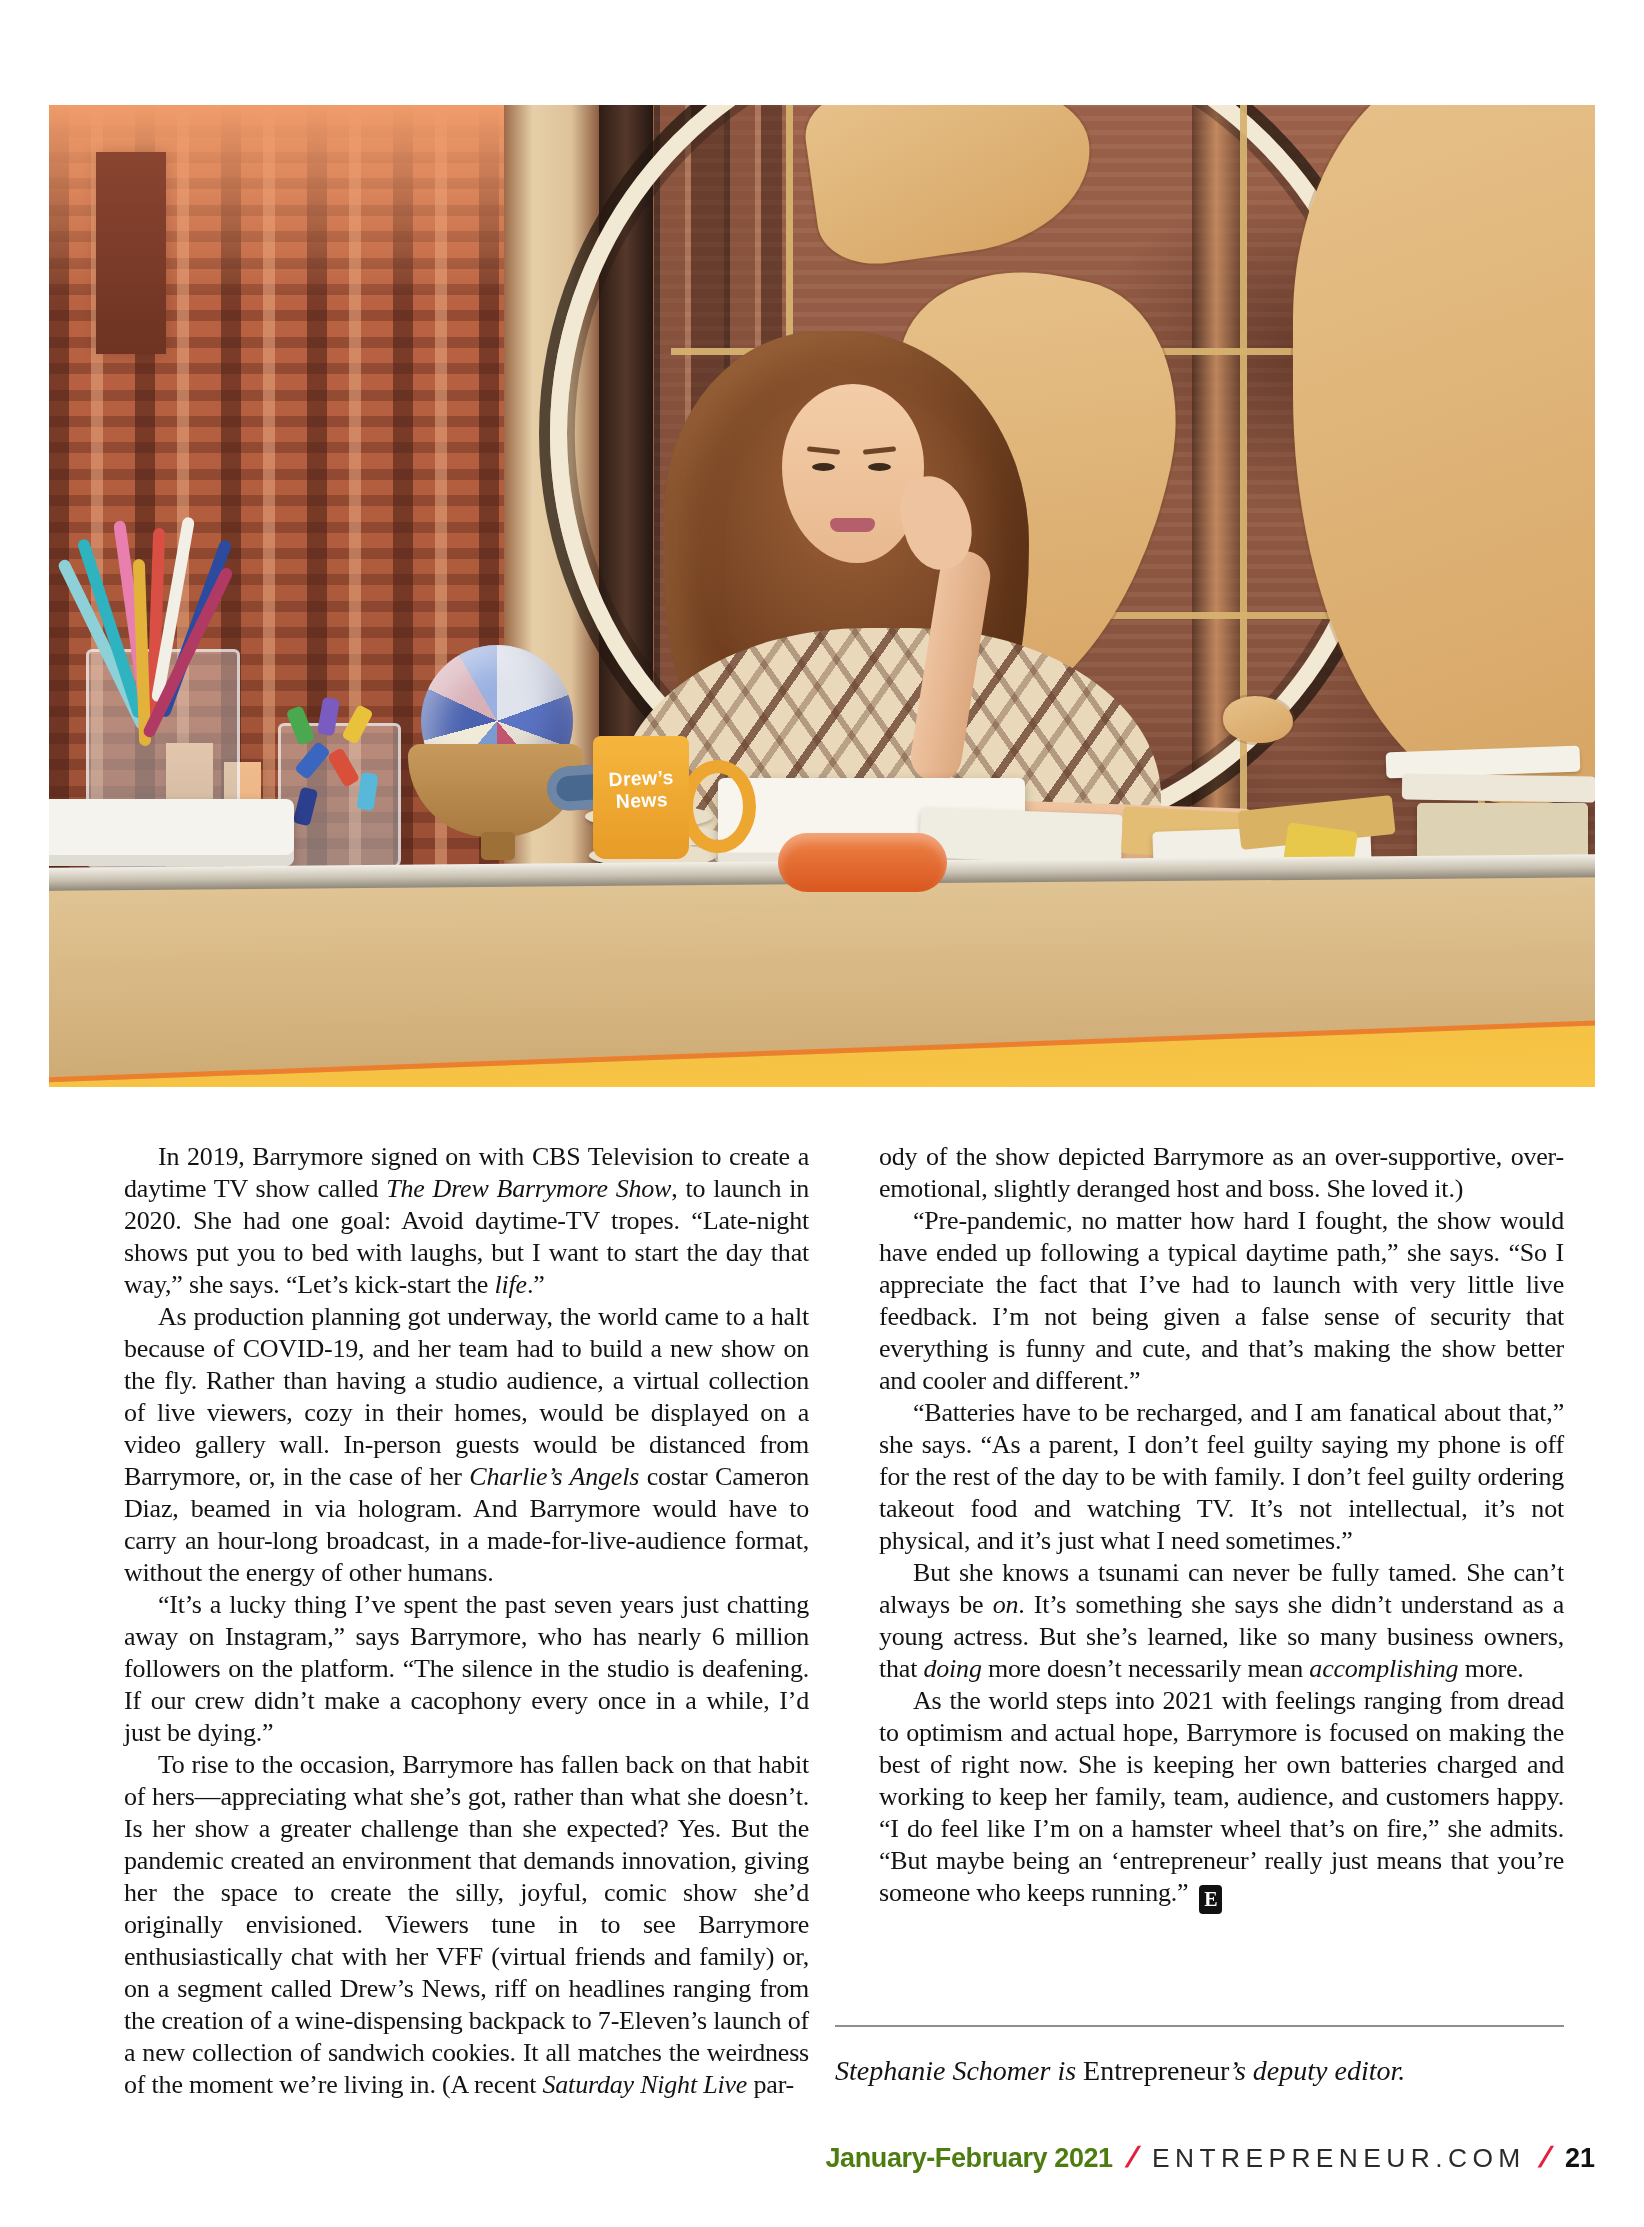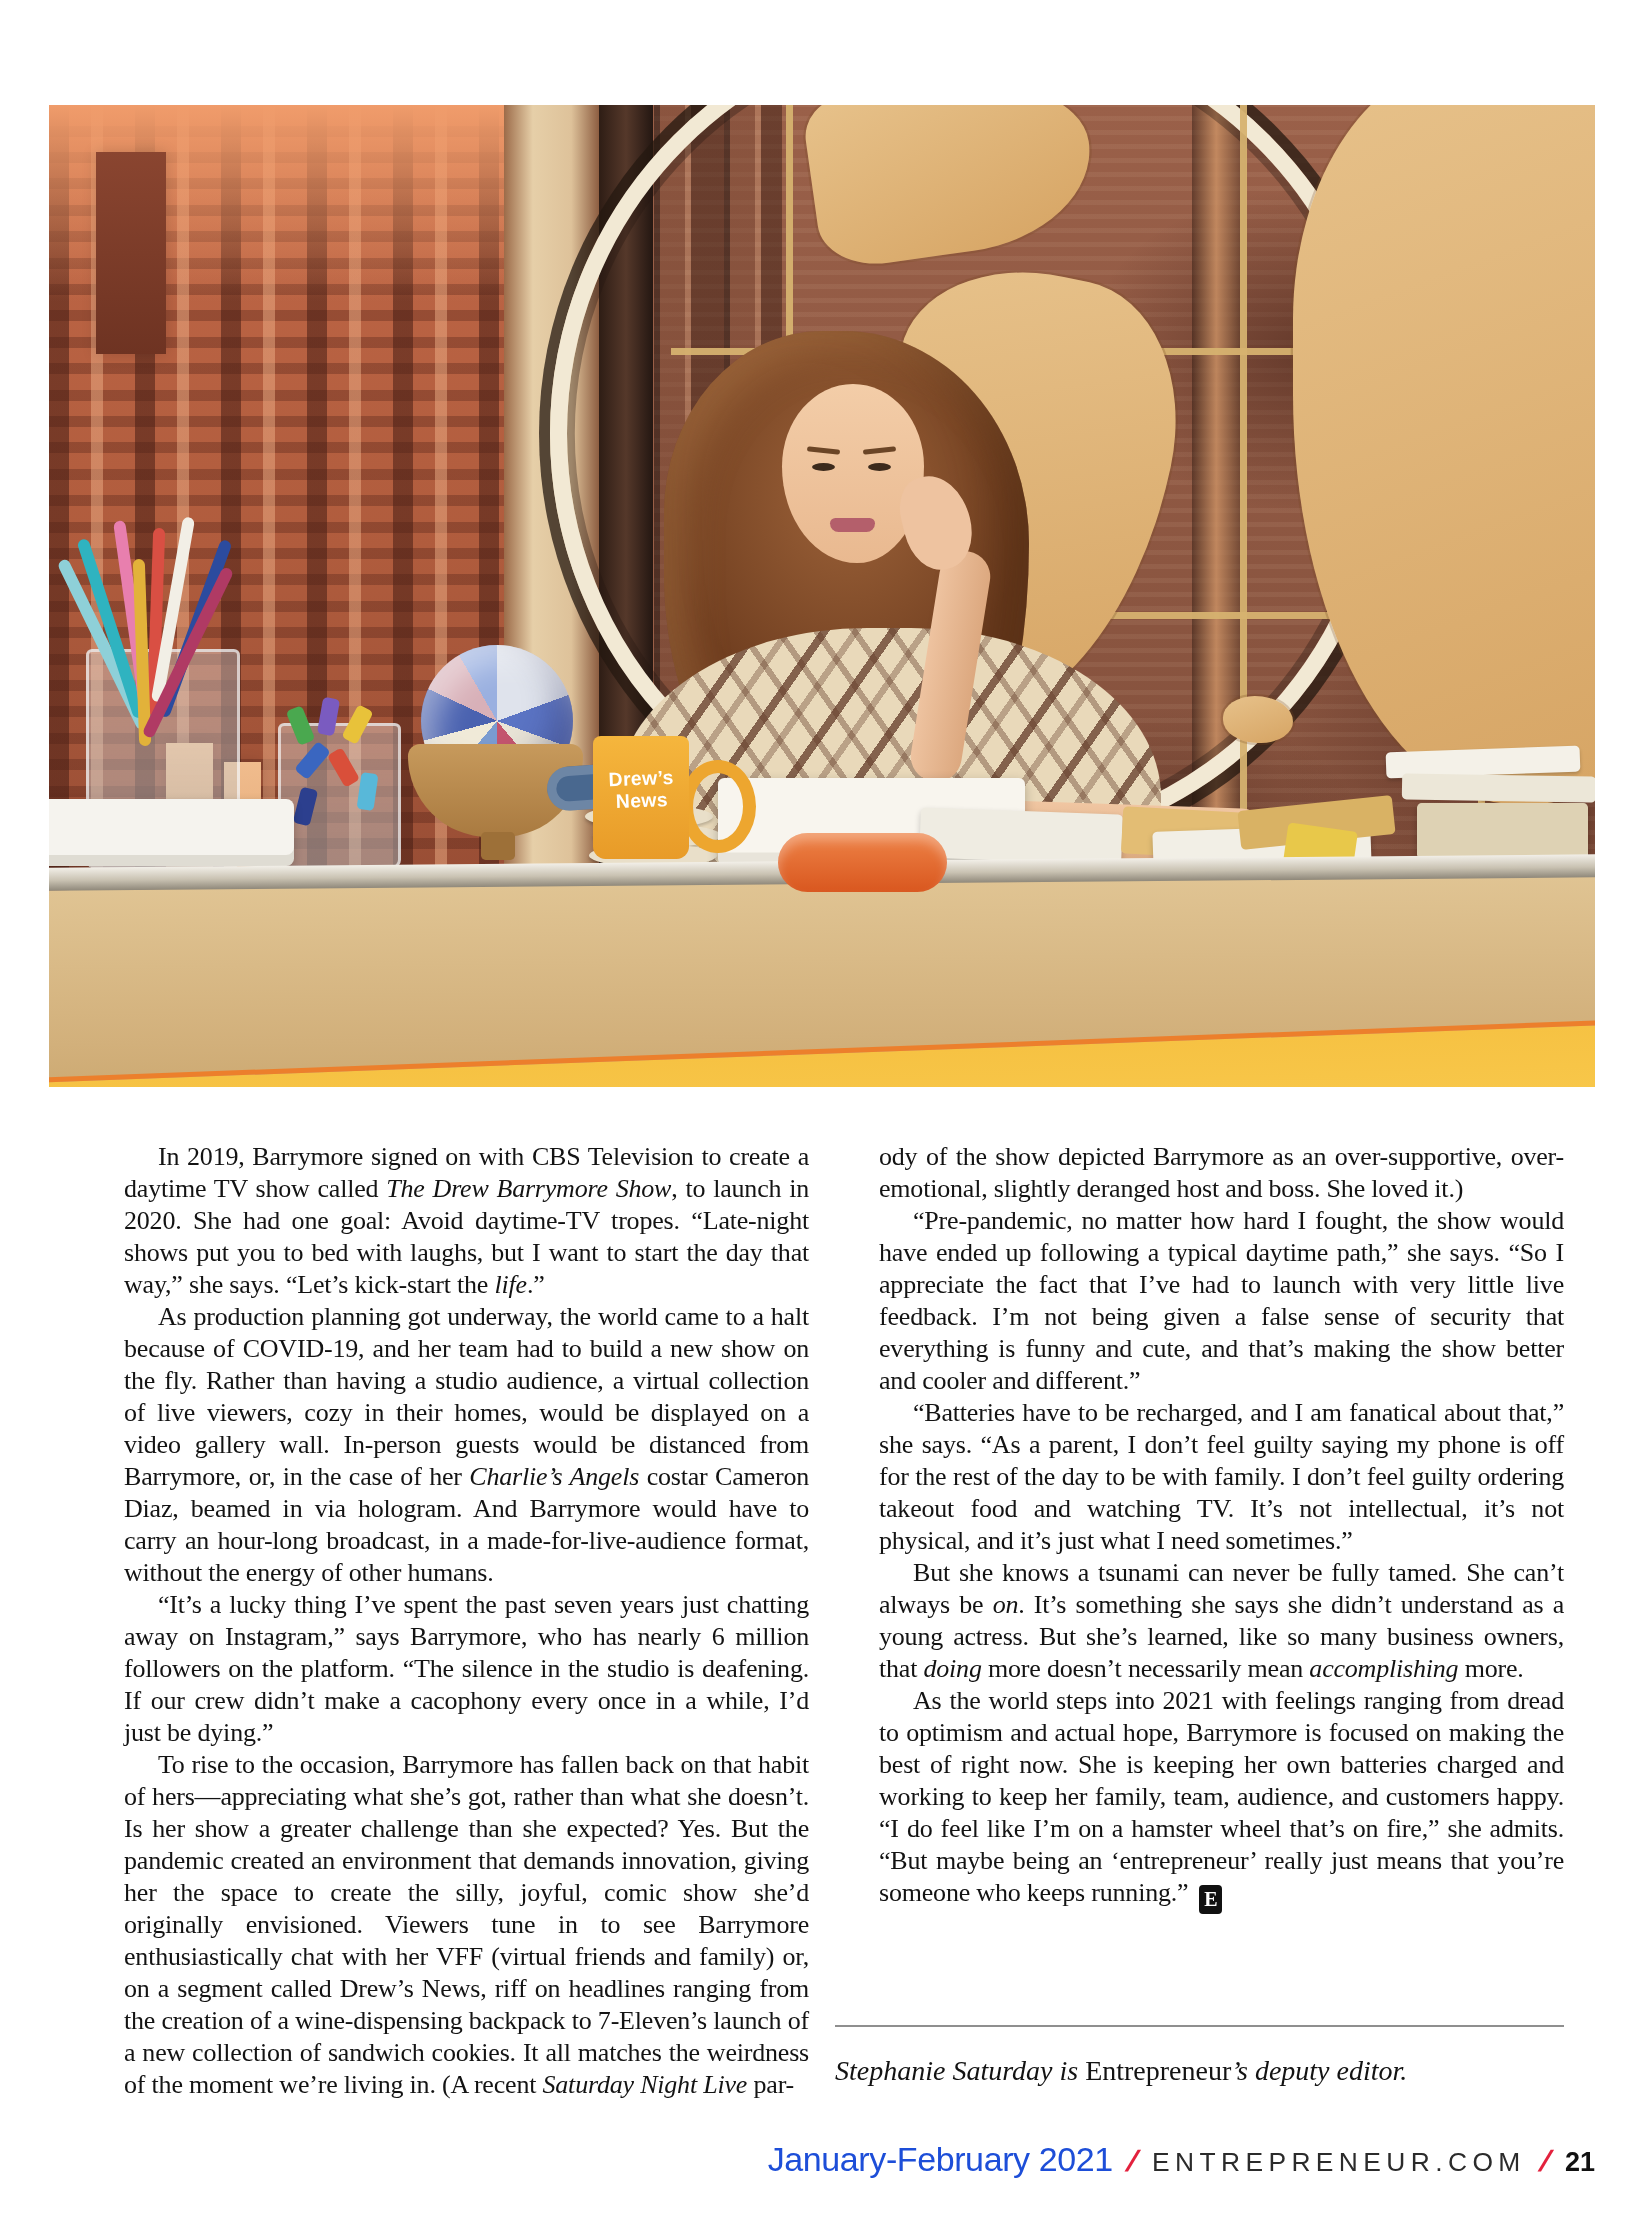--- a/index.html
+++ b/index.html
@@ -148,21 +148,21 @@
     margin-left:11px;vertical-align:-4.7px;text-indent:0;}
 
   .byline-wrap{position:absolute;left:835px;top:2025px;width:729px;}
   .byline-divider{height:2.3px;background:#8f8f8f;width:100%;}
   .byline{margin-top:26.4px;font-size:28px;line-height:34px;color:#131313;}
   .byline i{font-style:italic;}
 
   
   .footer{position:absolute;right:49px;top:2140px;display:flex;align-items:baseline;gap:15.5px;
     font-family:"Liberation Sans",sans-serif;}
-  .footer .issue{font-weight:400;font-size:34px;letter-spacing:-0.4px;color:#1d4ed8;}
+  .footer .issue{font-weight:700;font-size:27px;letter-spacing:-0.4px;color:#4d7c0f;}
   .footer .slash{color:#e3213d;font-weight:700;font-style:italic;font-size:29.5px;transform:skewX(-12deg);}
   .footer .site{font-size:26.4px;letter-spacing:5.4px;color:#2b2b2b;}
   .footer .pageno{font-weight:700;font-size:27px;color:#111;}
 </style>
 </head>
 <body>
 
 <div class="page">
 
   <div class="photo">
@@ -269,21 +269,21 @@
         <p class=""><span>ody of the show depicted Barrymore as an over-supportive, over-emotional, slightly deranged host and boss. She loved it.)</span></p>
         <p class="indent"><span>“Pre-pandemic, no matter how hard I fought, the show would have ended up following a typical daytime path,” she says. “So I appreciate the fact that I’ve had to launch with very little live feedback. I’m not being given a false sense of security that everything is funny and cute, and that’s making the show better and cooler and different.”</span></p>
         <p class="indent"><span>“Batteries have to be recharged, and I am fanatical about that,” she says. “As a parent, I don’t feel guilty saying my phone is off for the rest of the day to be with family. I don’t feel guilty ordering takeout food and watching TV. It’s not intellectual, it’s not physical, and it’s just what I need sometimes.”</span></p>
         <p class="indent"><span>But she knows a tsunami can never be fully tamed. She can’t always be </span><i>on</i><span>. It’s something she says she didn’t understand as a young actress. But she’s learned, like so many business owners, that </span><i>doing</i><span> more doesn’t necessarily mean </span><i>accomplishing</i><span> more.</span></p>
         <p class="indent"><span>As the world steps into 2021 with feelings ranging from dread to optimism and actual hope, Barrymore is focused on making the best of right now. She is keeping her own batteries charged and working to keep her family, team, audience, and customers happy. “I do feel like I’m on a hamster wheel that’s on fire,” she admits. “But maybe being an ‘entrepreneur’ really just means that you’re someone who keeps running.”</span><span class="end-mark">E</span></p>
       </div>
   </div>
 
   <div class="byline-wrap">
     <div class="byline-divider"></div>
-    <div class="byline"><i>Stephanie Saturday is </i><span>Entrepreneur</span><i>’s deputy editor.</i></div>
+    <div class="byline"><i>Stephanie Schomer is </i><span>Entrepreneur</span><i>’s deputy editor.</i></div>
   </div>
 
   <div class="footer">
     <span class="issue">January-February 2021</span>
     <span class="slash">/</span>
     <span class="site">ENTREPRENEUR.COM</span>
     <span class="slash">/</span>
     <span class="pageno">21</span>
   </div>
 

